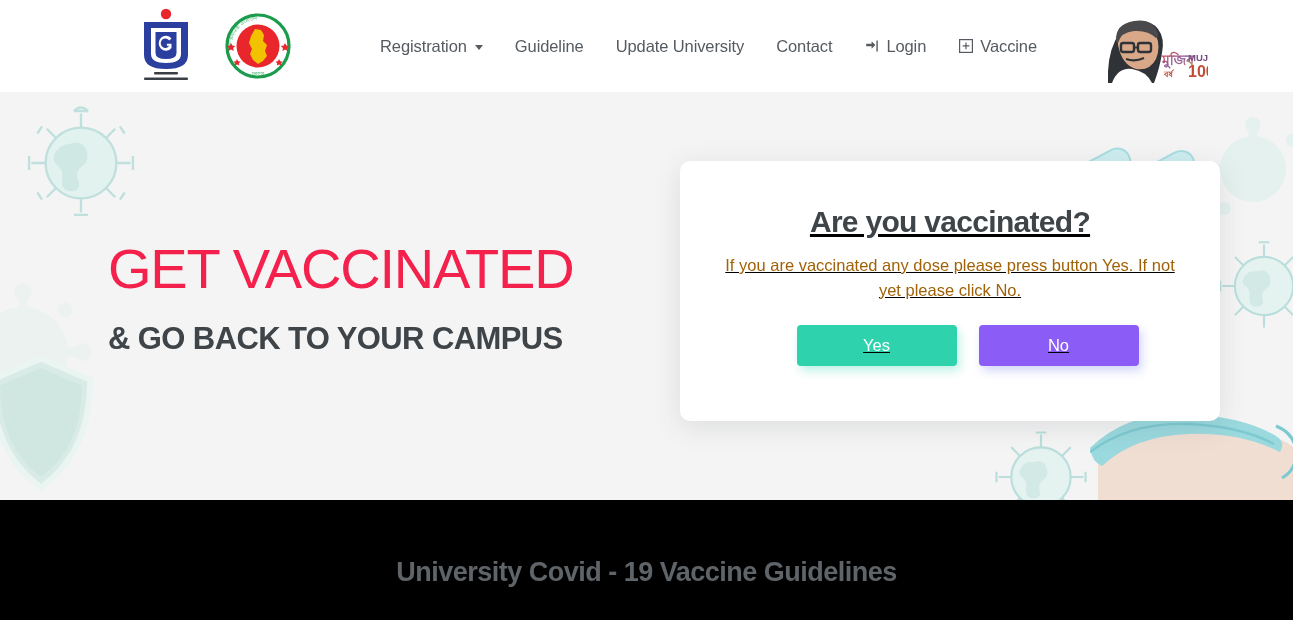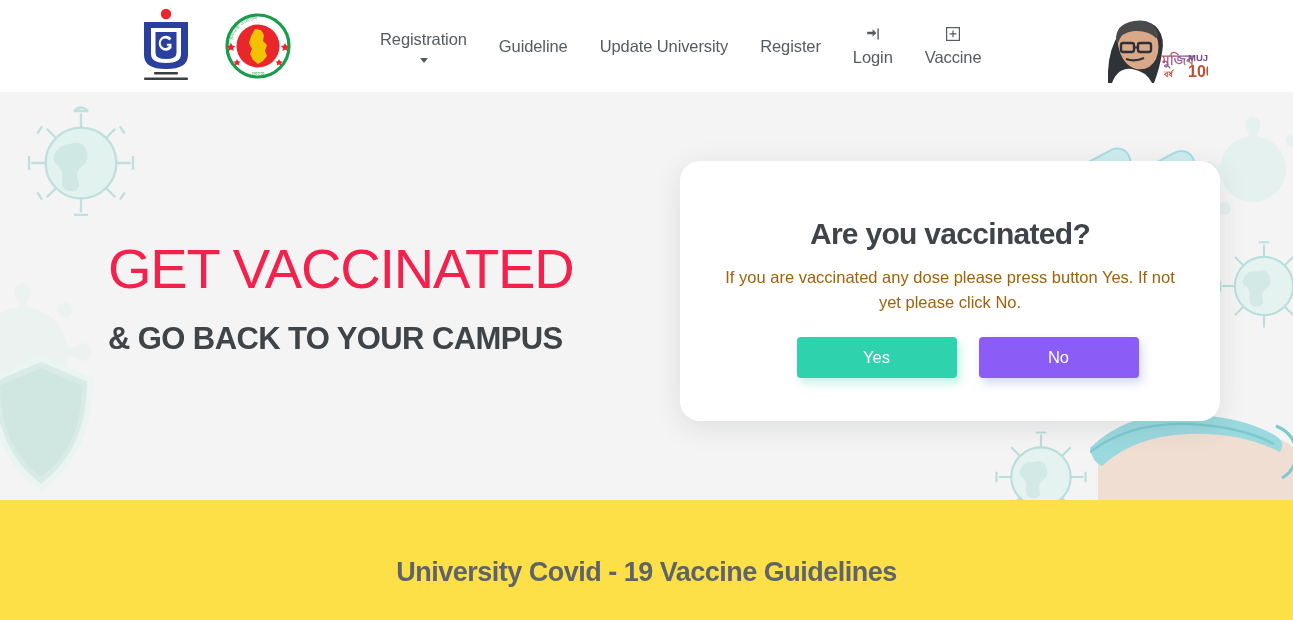--- a/index.html
+++ b/index.html
@@ -40,21 +40,20 @@
   .nav-item {
     font-size: 16.5px;
     color: #555b60;
     padding: 8px 16px;
     white-space: nowrap;
     cursor: pointer;
     display: flex;
     align-items: center;
     gap: 6px;
     letter-spacing: -0.1px;
-    flex-direction: column;
   }
   .caret {
     display: inline-block;
     width: 0; height: 0;
     border-left: 4.5px solid transparent;
     border-right: 4.5px solid transparent;
     border-top: 5px solid #555b60;
     margin-left: 2px;
     margin-top: 3px;
   }
@@ -102,25 +101,26 @@
   }
 
   
   .vax-card {
     position: absolute;
     left: 680px;
     top: 69px;
     width: 540px;
     height: 260px;
     background: #ffffff;
-    border-radius: 20px;
+    border-radius: 10px;
     box-shadow: 0 6px 28px rgba(70,80,95,0.13);
     z-index: 10;
     text-align: center;
-    padding-top: 56px;
+    padding-top: 44px;
+    text-decoration: underline;
   }
   .vax-title {
     font-size: 30px;
     font-weight: bold;
     color: #3f4448;
     letter-spacing: -0.7px;
   }
   .vax-desc {
     font-size: 16.5px;
     color: #a16207;
@@ -145,21 +145,21 @@
     cursor: pointer;
     line-height: 41px;
     padding: 0;
   }
   .btn-yes { background: #2ed3ae; box-shadow: 3px 5px 10px rgba(46,211,174,0.30); margin-left: 35px; }
   .btn-no  { background: #8b5cf6; box-shadow: 3px 5px 10px rgba(109,126,232,0.30); }
 
   
   .guidelines {
     position: relative;
-    background: #fde047;
+    background: #000000;
     height: 120px;
     overflow: hidden;
   }
   .guidelines-title {
     text-align: center;
     font-size: 27px;
     font-weight: bold;
     color: #5f6469;
     letter-spacing: -0.5px;
     padding-top: 57px;
@@ -218,21 +218,21 @@
 
       <div class="nav-item">
         <span>Guideline</span>
       </div>
 
       <div class="nav-item">
         <span>Update University</span>
       </div>
 
       <div class="nav-item">
-        <span>Register</span>
+        <span>Contact</span>
       </div>
 
       <div class="nav-item">
         <span class="nav-icon">
           <svg width="16" height="16" viewBox="0 0 16 16" fill="#555b60">
             <path d="M7.6 3.2 L11.4 7 L7.6 10.8 L7.6 8.2 L2.2 8.2 L2.2 5.8 L7.6 5.8 Z"></path>
             <path d="M12.4 2.4 L13.8 2.4 L13.8 13.6 L12.4 13.6 Z"></path>
           </svg>
         </span>
         <span>Login</span>

